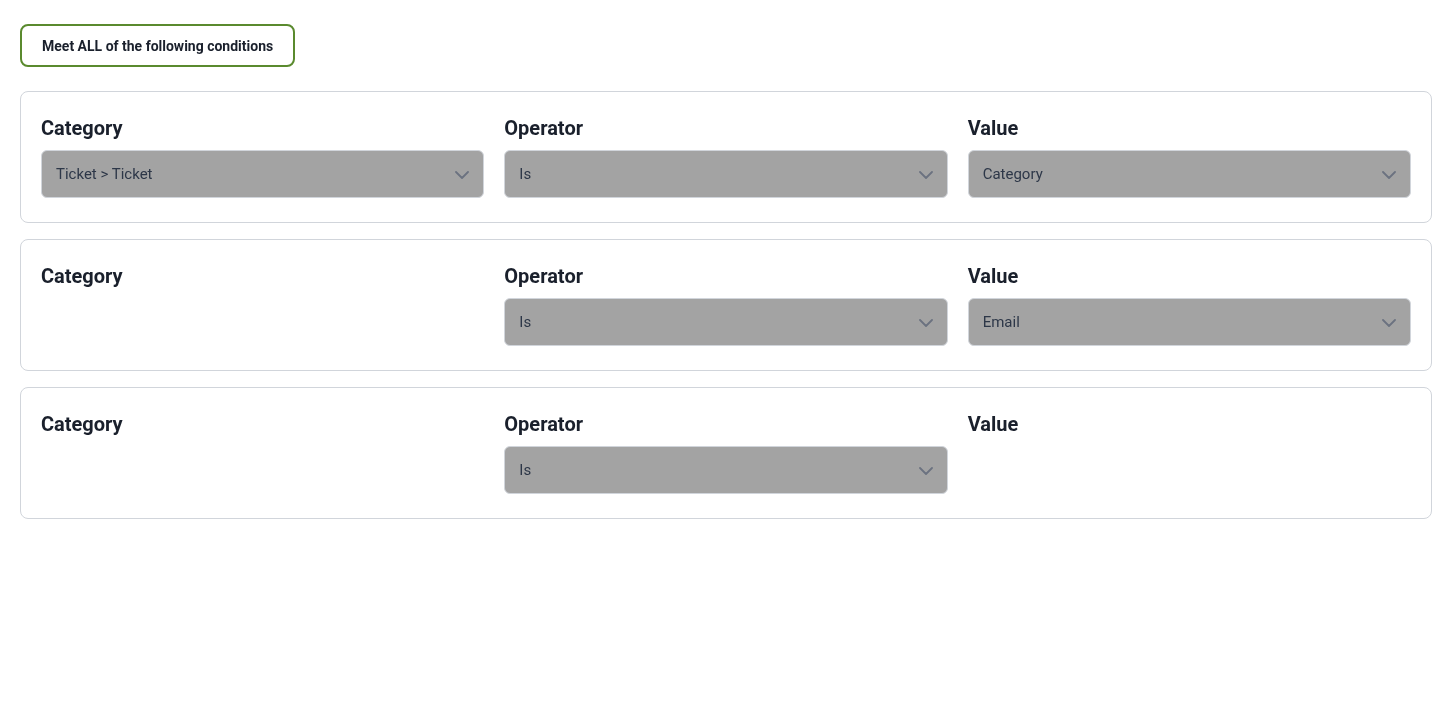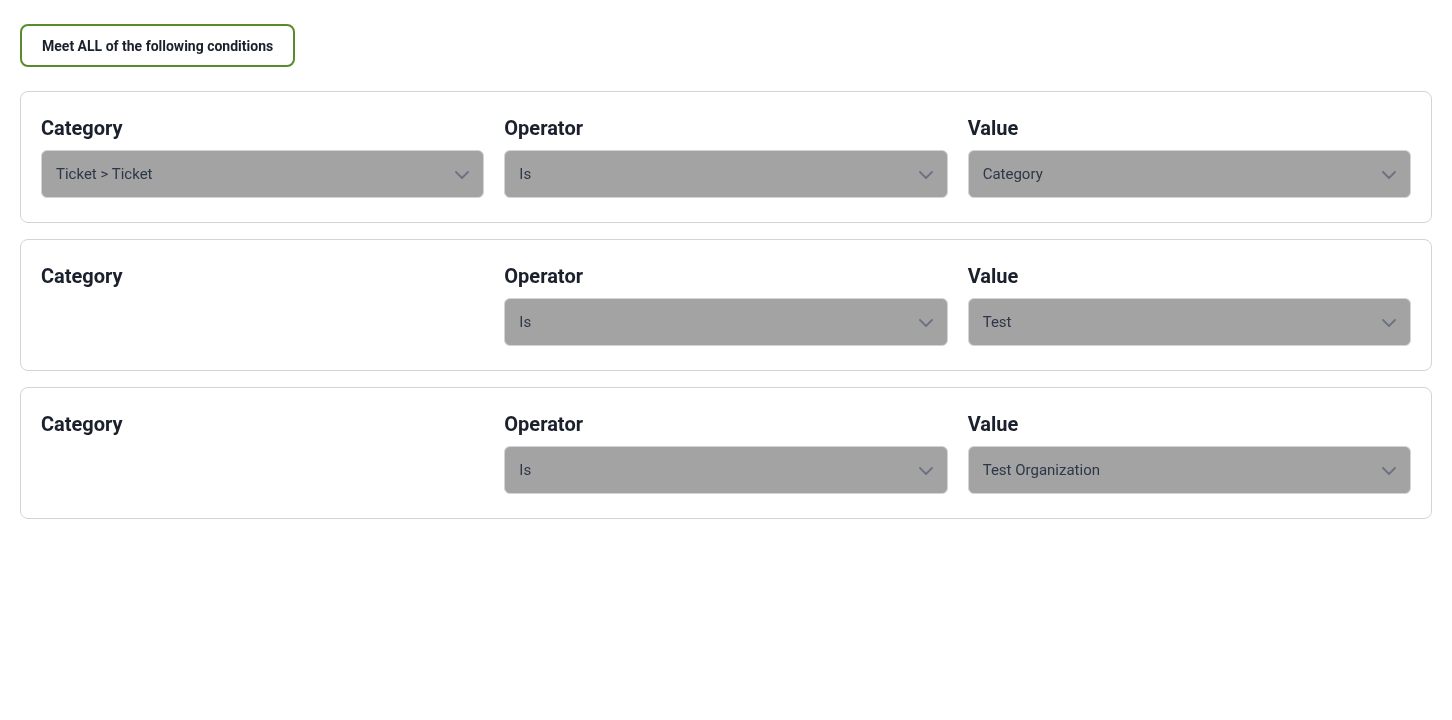--- a/index.html
+++ b/index.html
@@ -143,21 +143,21 @@
             <span class="chevron-icon">
               <svg width="14" height="8" viewBox="0 0 14 8" fill="none" xmlns="http://www.w3.org/2000/svg">
                 <path d="M1 1L7 7L13 1" stroke="#6b7280" stroke-width="1.8" stroke-linecap="round" stroke-linejoin="round"></path>
               </svg>
             </span>
           </div>
         </div>
         <div class="field-group">
           <span class="field-label">Value</span>
           <div class="field-select">
-            <span class="select-value">Test</span>
+            <span class="select-value">Email</span>
             <span class="chevron-icon">
               <svg width="14" height="8" viewBox="0 0 14 8" fill="none" xmlns="http://www.w3.org/2000/svg">
                 <path d="M1 1L7 7L13 1" stroke="#6b7280" stroke-width="1.8" stroke-linecap="round" stroke-linejoin="round"></path>
               </svg>
             </span>
           </div>
         </div>
       </div>
     </div>
     <div class="condition-card">
@@ -171,27 +171,19 @@
             <span class="select-value">Is</span>
             <span class="chevron-icon">
               <svg width="14" height="8" viewBox="0 0 14 8" fill="none" xmlns="http://www.w3.org/2000/svg">
                 <path d="M1 1L7 7L13 1" stroke="#6b7280" stroke-width="1.8" stroke-linecap="round" stroke-linejoin="round"></path>
               </svg>
             </span>
           </div>
         </div>
         <div class="field-group">
           <span class="field-label">Value</span>
-          <div class="field-select">
-            <span class="select-value">Test Organization</span>
-            <span class="chevron-icon">
-              <svg width="14" height="8" viewBox="0 0 14 8" fill="none" xmlns="http://www.w3.org/2000/svg">
-                <path d="M1 1L7 7L13 1" stroke="#6b7280" stroke-width="1.8" stroke-linecap="round" stroke-linejoin="round"></path>
-              </svg>
-            </span>
-          </div>
         </div>
       </div>
     </div>
   </div>
 
 
 
 
 </body></html>

